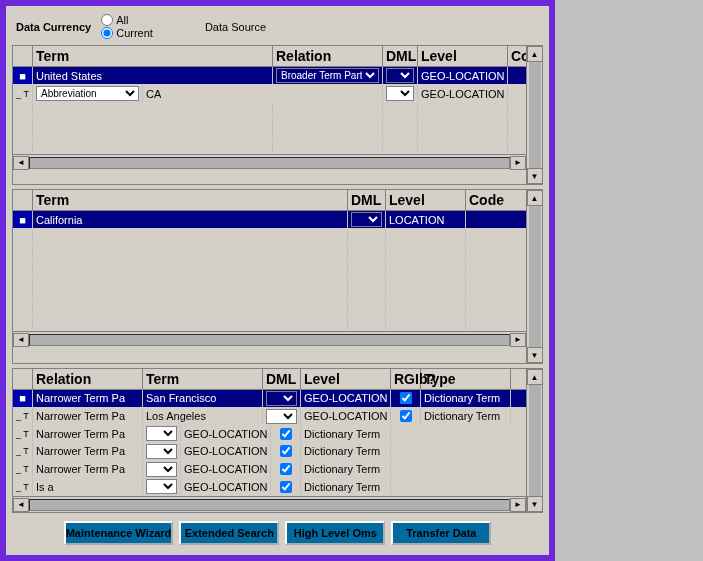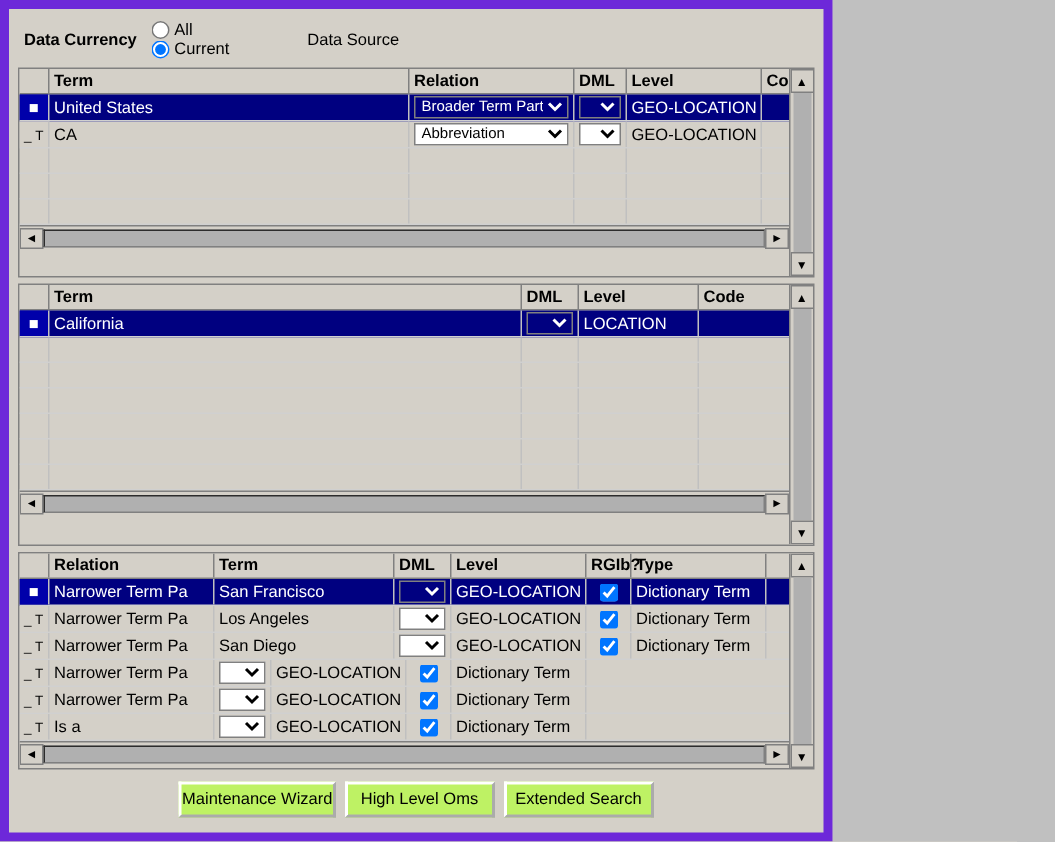--- a/index.html
+++ b/index.html
@@ -86,21 +86,21 @@
       overflow: hidden;
       white-space: nowrap;
       display: flex;
       align-items: center;
       font-size: 11px;
     }
     .header-cell {
       border-right: 1px solid #808080;
       padding: 2px 3px;
       font-weight: bold;
-      font-size: 11px;
+      font-size: 14px;
       display: flex;
       align-items: center;
     }
     .checkbox-cell {
       display: flex;
       align-items: center;
       justify-content: center;
     }
     .checkbox-sm {
       width: 12px;
@@ -139,24 +139,24 @@
     .bottom-bar {
       display: flex;
       gap: 6px;
       padding: 4px 6px;
       justify-content: center;
       background: #d4d0c8;
     }
     .btn {
       padding: 4px 0;
       font-size: 11px;
-      background: #bef264;
+      background: #0369a1;
       border: 2px outset #ffffff;
       cursor: pointer;
-      font-weight: normal;
+      font-weight: bold;
       min-width: 100px;
     }
     
     .p1-col-term { width: 240px; min-width: 240px; }
     .p1-col-relation { width: 110px; min-width: 110px; }
     .p1-col-dml { width: 35px; min-width: 35px; }
     .p1-col-level { width: 90px; min-width: 90px; }
     .p1-col-code { width: 60px; min-width: 60px; }
     .p1-col-pl { width: 25px; min-width: 25px; }
     .p1-col-dpl { width: 25px; min-width: 25px; }
@@ -262,24 +262,24 @@
           <div class="cell p1-col-pl checkbox-cell">
               <input type="checkbox" class="checkbox-sm" style="">
             </div>
           <div class="cell p1-col-dpl checkbox-cell">
               <input type="checkbox" class="checkbox-sm" style="">
             </div>
         </div>
 
         <div class="grid-row">
           <div class="cell" style="width:20px;min-width:20px;background:#d4d0c8;justify-content:center;font-size:9px;">_ T</div>
-          <div class="cell p1-col-term">CA</div>
           <div class="cell p1-col-relation">
             <select class="mini-select"><option>Abbreviation</option></select>
           </div>
+          <div class="cell p1-col-term">CA</div>
           <div class="cell p1-col-dml">
             <select class="mini-select"><option></option></select>
           </div>
           <div class="cell p1-col-level">GEO-LOCATION</div>
           <div class="cell p1-col-code"></div>
           <div class="cell p1-col-pl checkbox-cell">
               <input type="checkbox" class="checkbox-sm" style="">
             </div>
           <div class="cell p1-col-dpl checkbox-cell">
               <input type="checkbox" class="checkbox-sm" style="">
@@ -478,21 +478,20 @@
           <div class="cell p3-col-level">GEO-LOCATION</div>
           <div class="cell p3-col-rgib checkbox-cell">
               <input type="checkbox" class="checkbox-sm" checked="" style="">
             </div>
           <div class="cell p3-col-type">Dictionary Term</div>
         </div>
 
         <div class="grid-row">
           <div class="cell" style="width:20px;min-width:20px;background:#d4d0c8;font-size:9px;">_ T</div>
           <div class="cell p3-col-rel">Narrower Term Pa</div>
-          <div class="cell p3-col-term">San Diego</div>
           <div class="cell p3-col-dml">
             <select class="mini-select"><option></option></select>
           </div>
           <div class="cell p3-col-level">GEO-LOCATION</div>
           <div class="cell p3-col-rgib checkbox-cell">
               <input type="checkbox" class="checkbox-sm" checked="" style="">
             </div>
           <div class="cell p3-col-type">Dictionary Term</div>
         </div>
 
@@ -545,17 +544,18 @@
       <div class="vert-scroll">
         <div class="vert-scroll-btn">▲</div>
         <div class="vert-scroll-track"></div>
         <div class="vert-scroll-btn">▼</div>
       </div>
     </div>
   </div>
 
   <div class="bottom-bar">
     <button class="btn">Maintenance Wizard</button>
+    <button class="btn">Extended Search</button>
     <button class="btn">High Level Oms</button>
-    <button class="btn">Extended Search</button>
+    <button class="btn">Transfer Data</button>
   </div>
 
 </div>
 
 </body></html>

